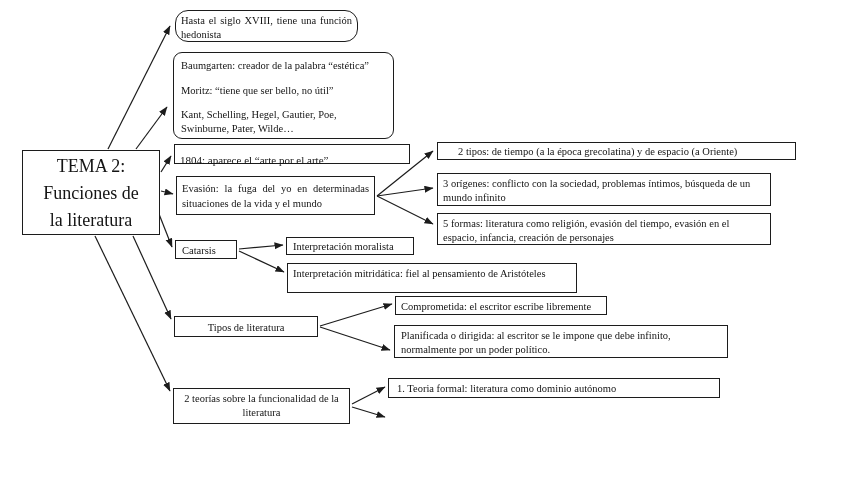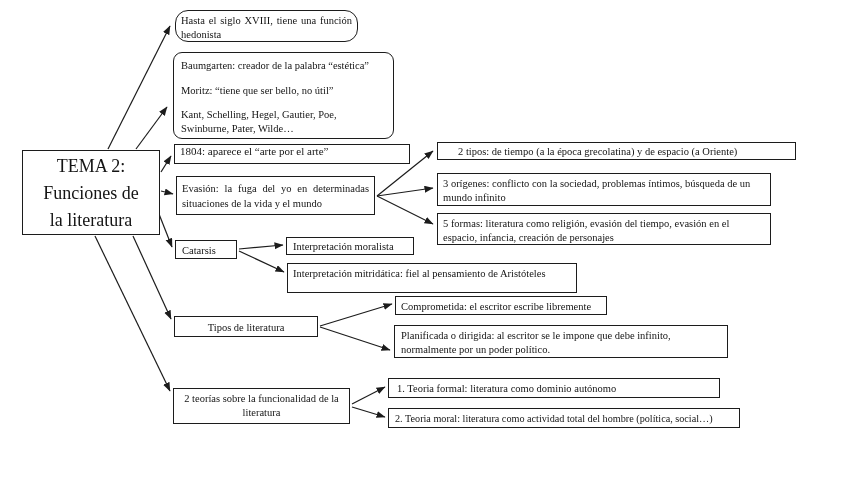--- a/index.html
+++ b/index.html
@@ -26,21 +26,21 @@
   .tema {
     left:22px; top:150px; width:138px; height:85px;
     font-size:18px; line-height:27px;
     text-align:center; padding-top:2px;
   }
   .tema span { display:block; }
   .hasta   { left:175px; top:10px;  width:183px; height:32px; text-align:justify;border-radius:13px; }
   .baum    { left:173px; top:52px;  width:221px; height:87px; padding:6px 7px;border-radius:9px; }
   .baum p  { margin:0 0 11px 0; }
   .baum p:last-child { margin:0; }
-  .arte    { left:174px; top:144px; width:236px; height:20px; font-size:11px; padding-top:0; }
+  .arte    { left:174px; top:144px; width:236px; height:20px; font-size:11px; padding-top:9px; }
   .evasion { left:176px; top:176px; width:199px; height:39px; padding:4px 5px; line-height:15px; text-align:justify; }
   .tipos2     { left:437px; top:142px; width:359px; height:18px; padding:2px 20px; }
   .origenes3  { left:437px; top:173px; width:334px; height:33px; }
   .formas5    { left:437px; top:213px; width:334px; height:32px; }
   .catarsis   { left:175px; top:240px; width:62px;  height:19px; padding:3px 6px; }
   .moralista  { left:286px; top:237px; width:128px; height:18px; padding:2px 6px; }
   .mitridatica{ left:287px; top:263px; width:290px; height:30px; padding:3px 5px; }
   .tiposlit   { left:174px; top:316px; width:144px; height:21px; text-align:center; padding:4px 0; }
   .comprometida { left:395px; top:296px; width:212px; height:19px; padding:3px 5px; }
   .planificada  { left:394px; top:325px; width:334px; height:33px; padding:3px 6px; }
@@ -112,15 +112,14 @@
   <div class="node tiposlit nowrap">Tipos de literatura</div>
 
   <div class="node comprometida nowrap">Comprometida: el escritor escribe libremente</div>
 
   <div class="node planificada">Planificada o dirigida: al escritor se le impone que debe infinito, normalmente por un poder político.</div>
 
   <div class="node teorias2">2 teorías sobre la funcionalidad de la literatura</div>
 
   <div class="node tformal nowrap">1. Teoria formal: literatura como dominio autónomo</div>
 
-  <div class="node tmoral nowrap">2. Teoria moral: literatura como actividad total del hombre (política, social…)</div>
 
 </div>
 
 </body></html>

